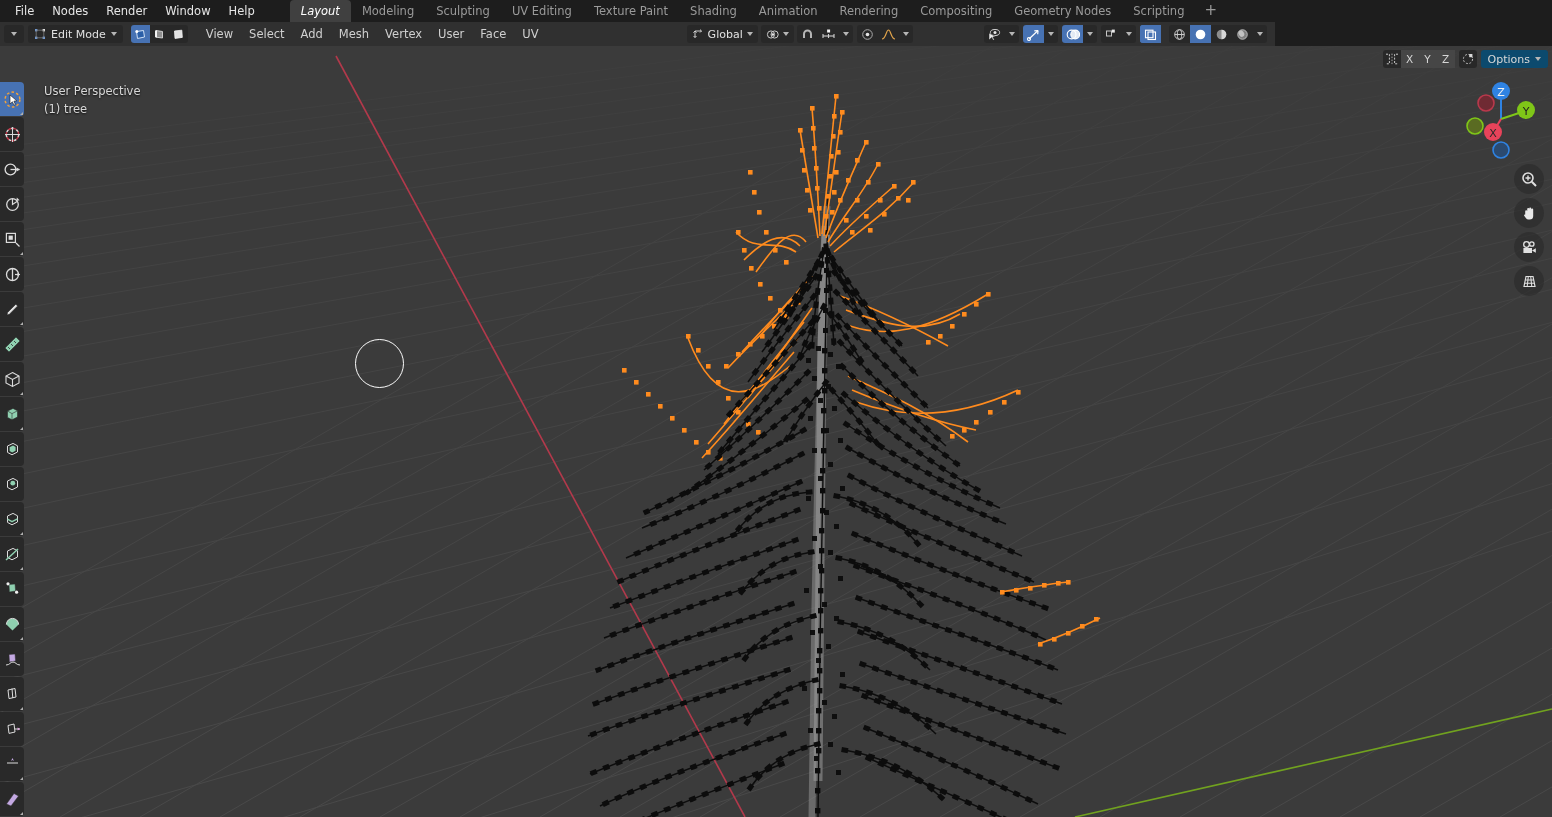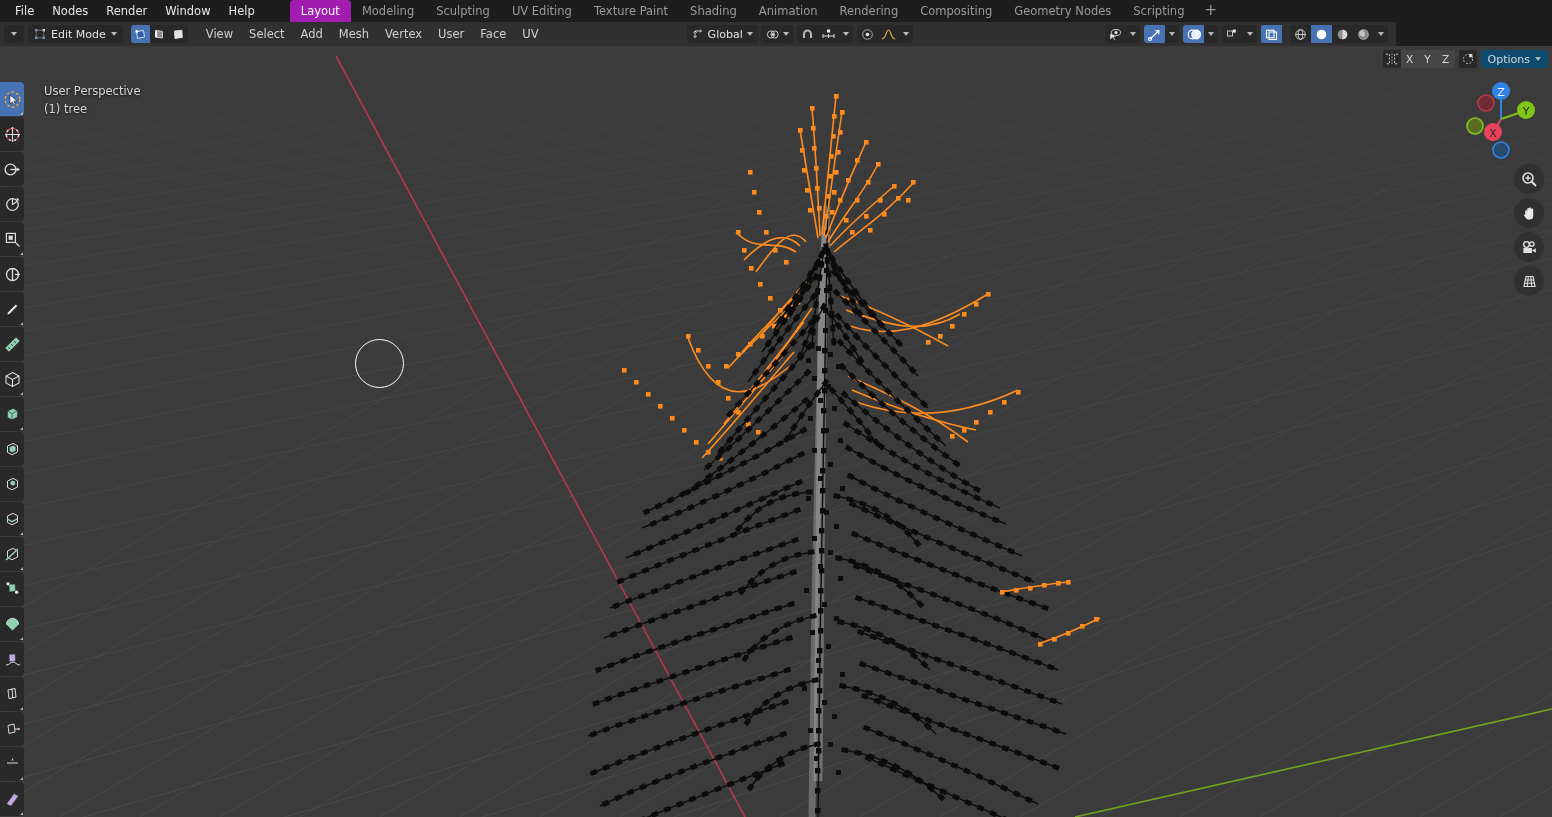--- a/index.html
+++ b/index.html
@@ -19,26 +19,26 @@
   .topbar-left { display:flex; align-items:flex-end; padding-left:6px; }
   .tb-menu {
     color:#e5e5e5; font-size:11.5px; padding:0 9px; line-height:22px;
     white-space:nowrap;
   }
   .wslist { display:flex; align-items:stretch; margin-left:26px; }
   .ws-tab {
     color:#9a9a9a; font-size:11.5px; padding:0 11px; line-height:22px;
     white-space:nowrap; position:relative;
   }
-  .ws-tab.active { color:#ffffff; background:#a21caf; border-radius:4px 4px 0 0; }
+  .ws-tab.active { color:#ffffff; background:#404040; border-radius:4px 4px 0 0;font-style:italic; }
   .ws-plus { color:#9a9a9a; font-size:15px; line-height:21px; padding:0 9px; }
 
   
   .header {
-    position:absolute; left:0; top:22px; width:1396px; height:24px;
+    position:absolute; left:0; top:22px; width:1275px; height:24px;
     background:#303030; display:flex; align-items:center; padding:0 4px;
   }
   .hdr-btn {
     height:18px; display:flex; align-items:center; gap:4px;
     background:#282828; border-radius:3px; padding:0 5px; margin-right:3px;
     color:#e0e0e0; font-size:11px;
   }
   .hdr-chevron { width:0;height:0;border-left:3.5px solid transparent;
     border-right:3.5px solid transparent;border-top:4px solid #b6b6b6; }
   .editor-type {

